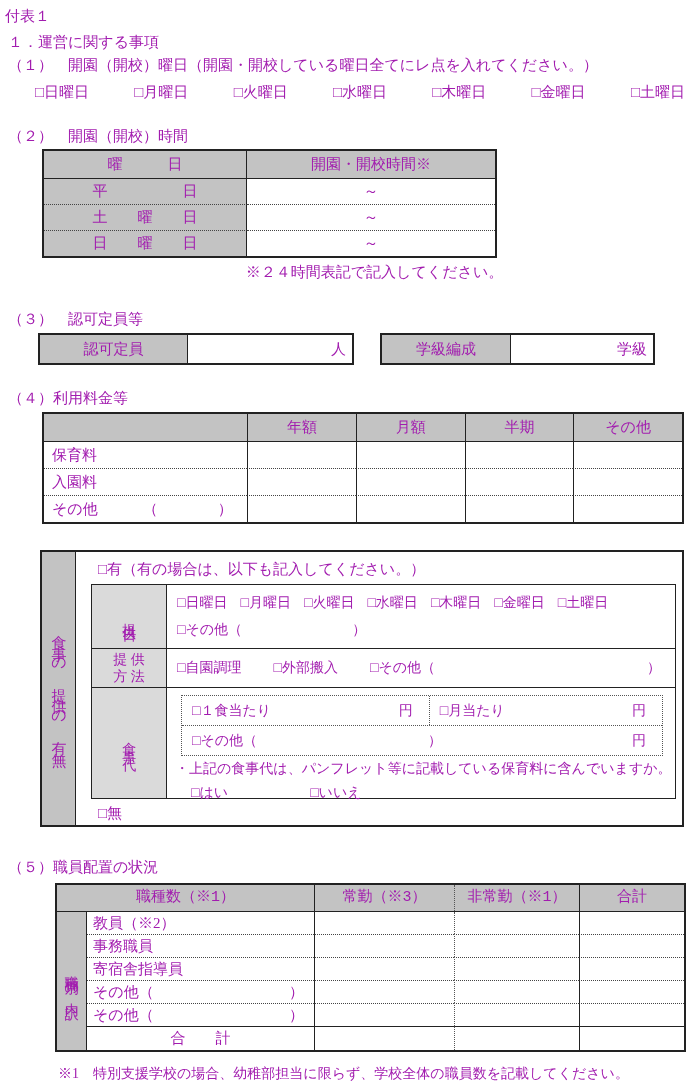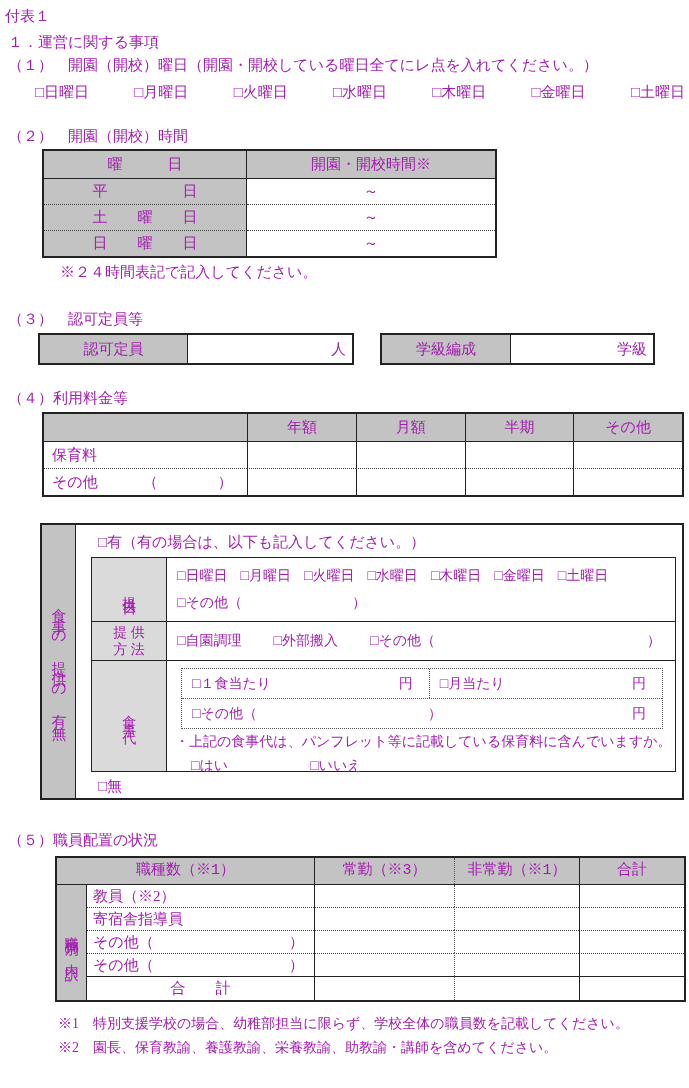--- a/index.html
+++ b/index.html
@@ -17,21 +17,21 @@
   .days-row{margin:9px 0 0 35px;width:650px;display:flex;justify-content:space-between;}
   
   .t2{margin:3px 0 0 42px;width:451px;border:2px solid #222;}
   .t2r{display:grid;grid-template-columns:203px 1fr;}
   .t2r>div{height:25px;line-height:25px;}
   .t2r.head>div{height:27px;line-height:27px;}
   .t2r>div:first-child{border-right:1.5px solid #222;}
   .t2r.head>div:last-child{border-right:none;}
   .t2r.solidtop>div{border-top:1.5px solid #222;}
   .t2r.dottop>div{border-top:1px dotted #444;}
-  .note{margin:5px 0 0 60px;}
+  .note{margin:5px 0 0 60px;text-align:center;}
   
   .s3-row{margin:5px 0 0 38px;display:flex;gap:26px;}
   .mini{display:flex;border:2px solid #222;height:28px;line-height:28px;}
   .mini .lab{border-right:1.5px solid #222;text-align:center;}
   .mini .val{text-align:right;padding-right:6px;}
   .mini1 .lab{width:147px;}.mini1 .val{width:158px;}
   .mini2 .lab{width:128px;}.mini2 .val{width:136px;}
   
   .t4{margin:4px 0 0 42px;width:638px;border:2px solid #222;}
   .t4r{display:grid;grid-template-columns:203px 1fr 1fr 1fr 1fr;}
@@ -156,20 +156,27 @@
       <div class="gray center">その他</div>
     </div>
     <div class="t4r solidtop">
       <div class="rowlab">保育料</div>
       <div></div>
       <div></div>
       <div></div>
       <div></div>
     </div>
     <div class="t4r dottop">
+      <div class="rowlab">入園料</div>
+      <div></div>
+      <div></div>
+      <div></div>
+      <div></div>
+    </div>
+    <div class="t4r dottop">
       <div class="rowlab">その他　　　（　　　　）</div>
       <div></div>
       <div></div>
       <div></div>
       <div></div>
     </div>
   </div>
 
   <div class="food">
     <div class="food-side gray">
@@ -256,20 +263,26 @@
         <span class="vtext ls3">職種別の内訳</span>
       </div>
       <div class="t5rows">
         <div class="t5r">
           <div class="namecell">教員（※2）</div>
           <div class="bsolid"></div>
           <div class="bdot"></div>
           <div class="bsolid"></div>
         </div>
         <div class="t5r">
+          <div class="namecell">事務職員</div>
+          <div class="bsolid"></div>
+          <div class="bdot"></div>
+          <div class="bsolid"></div>
+        </div>
+        <div class="t5r">
           <div class="namecell">寄宿舎指導員</div>
           <div class="bsolid"></div>
           <div class="bdot"></div>
           <div class="bsolid"></div>
         </div>
         <div class="t5r">
           <div class="namecell paren">
               <span>その他（</span>
               <span>）</span>
             </div>

